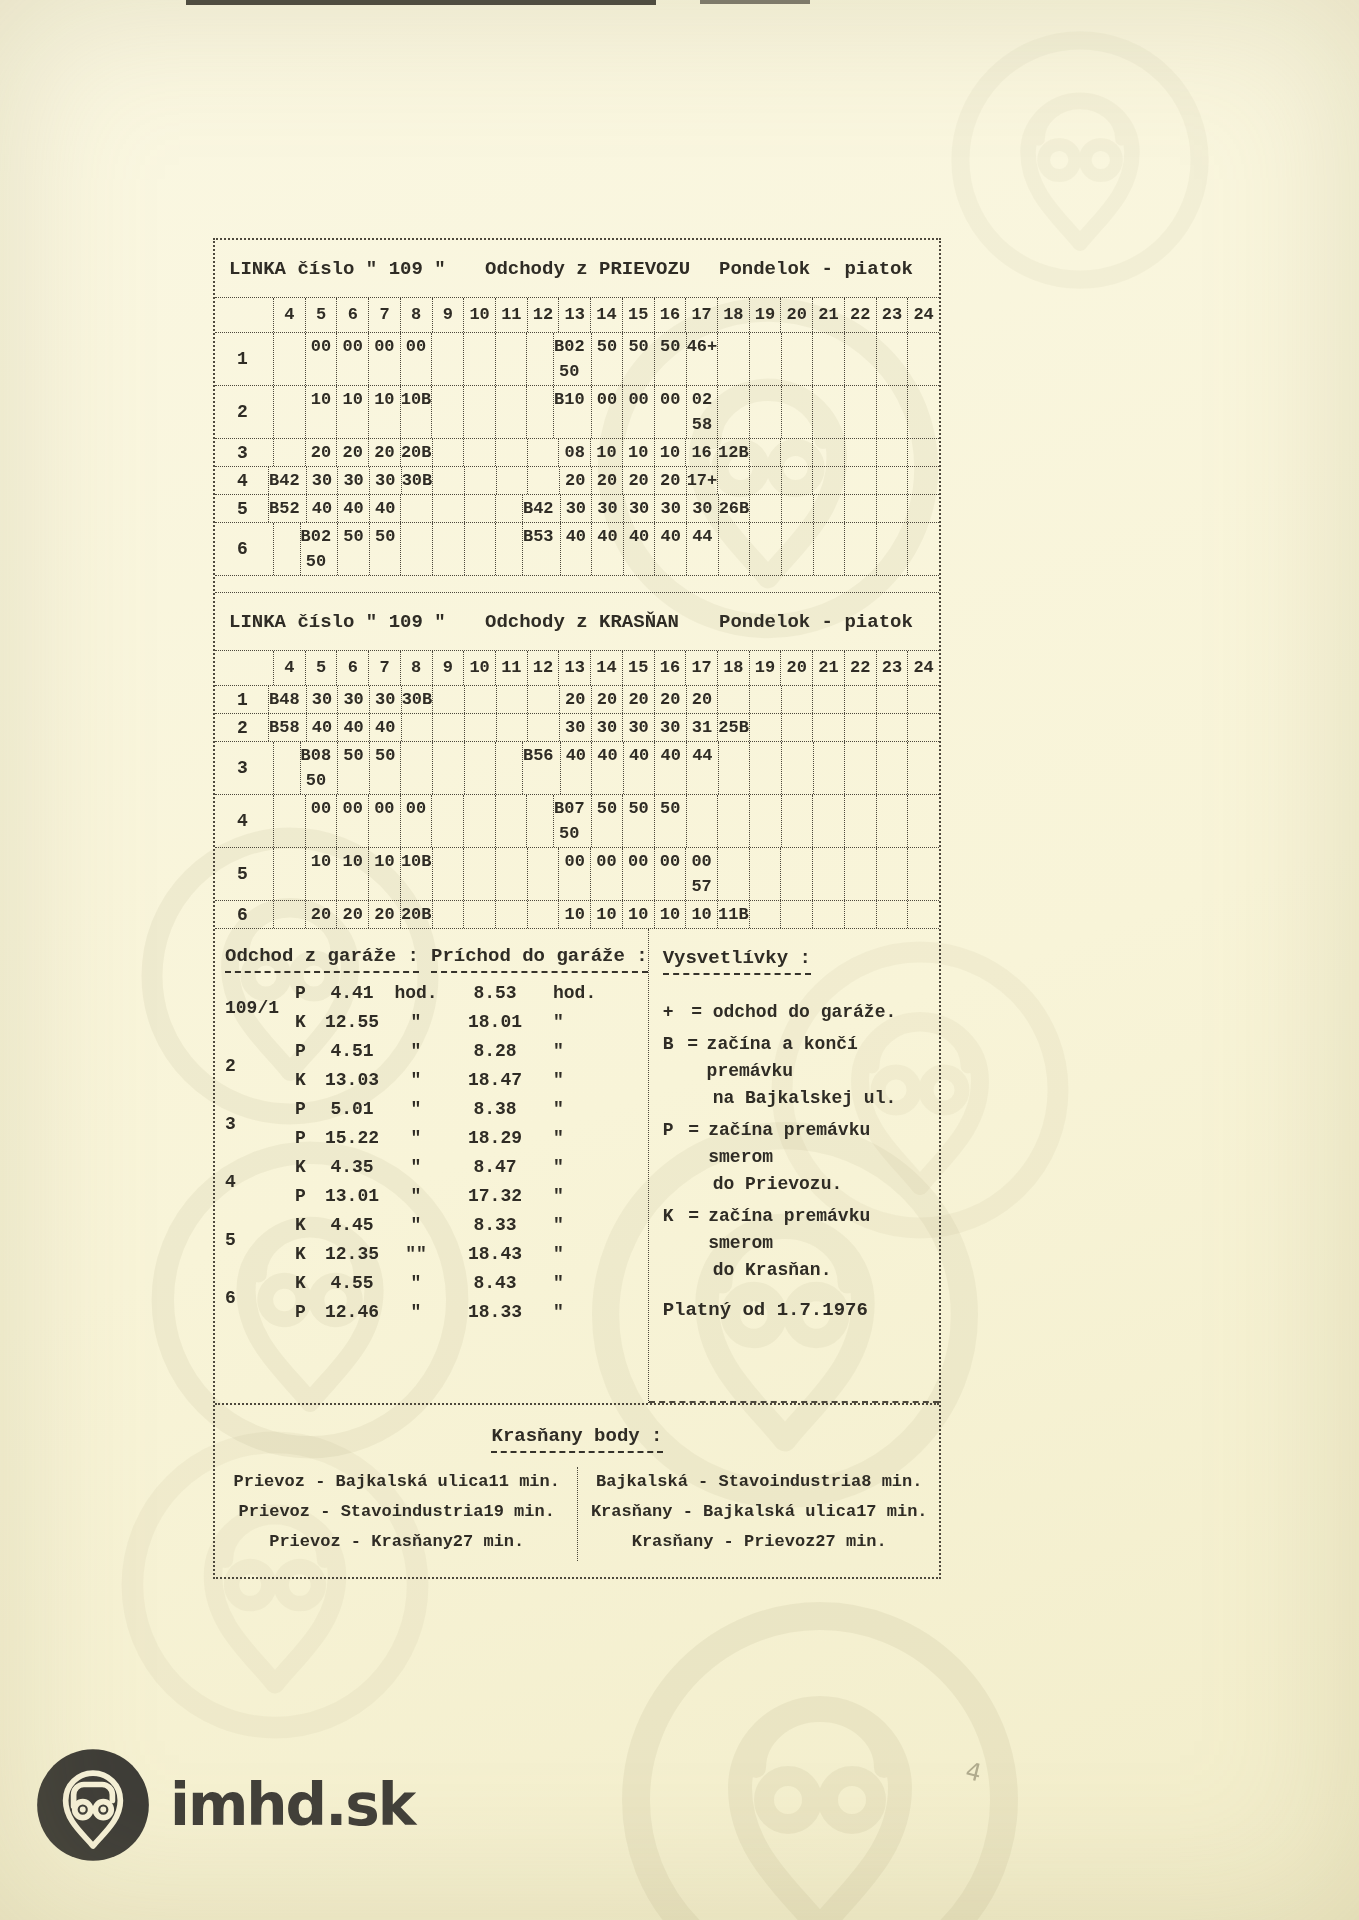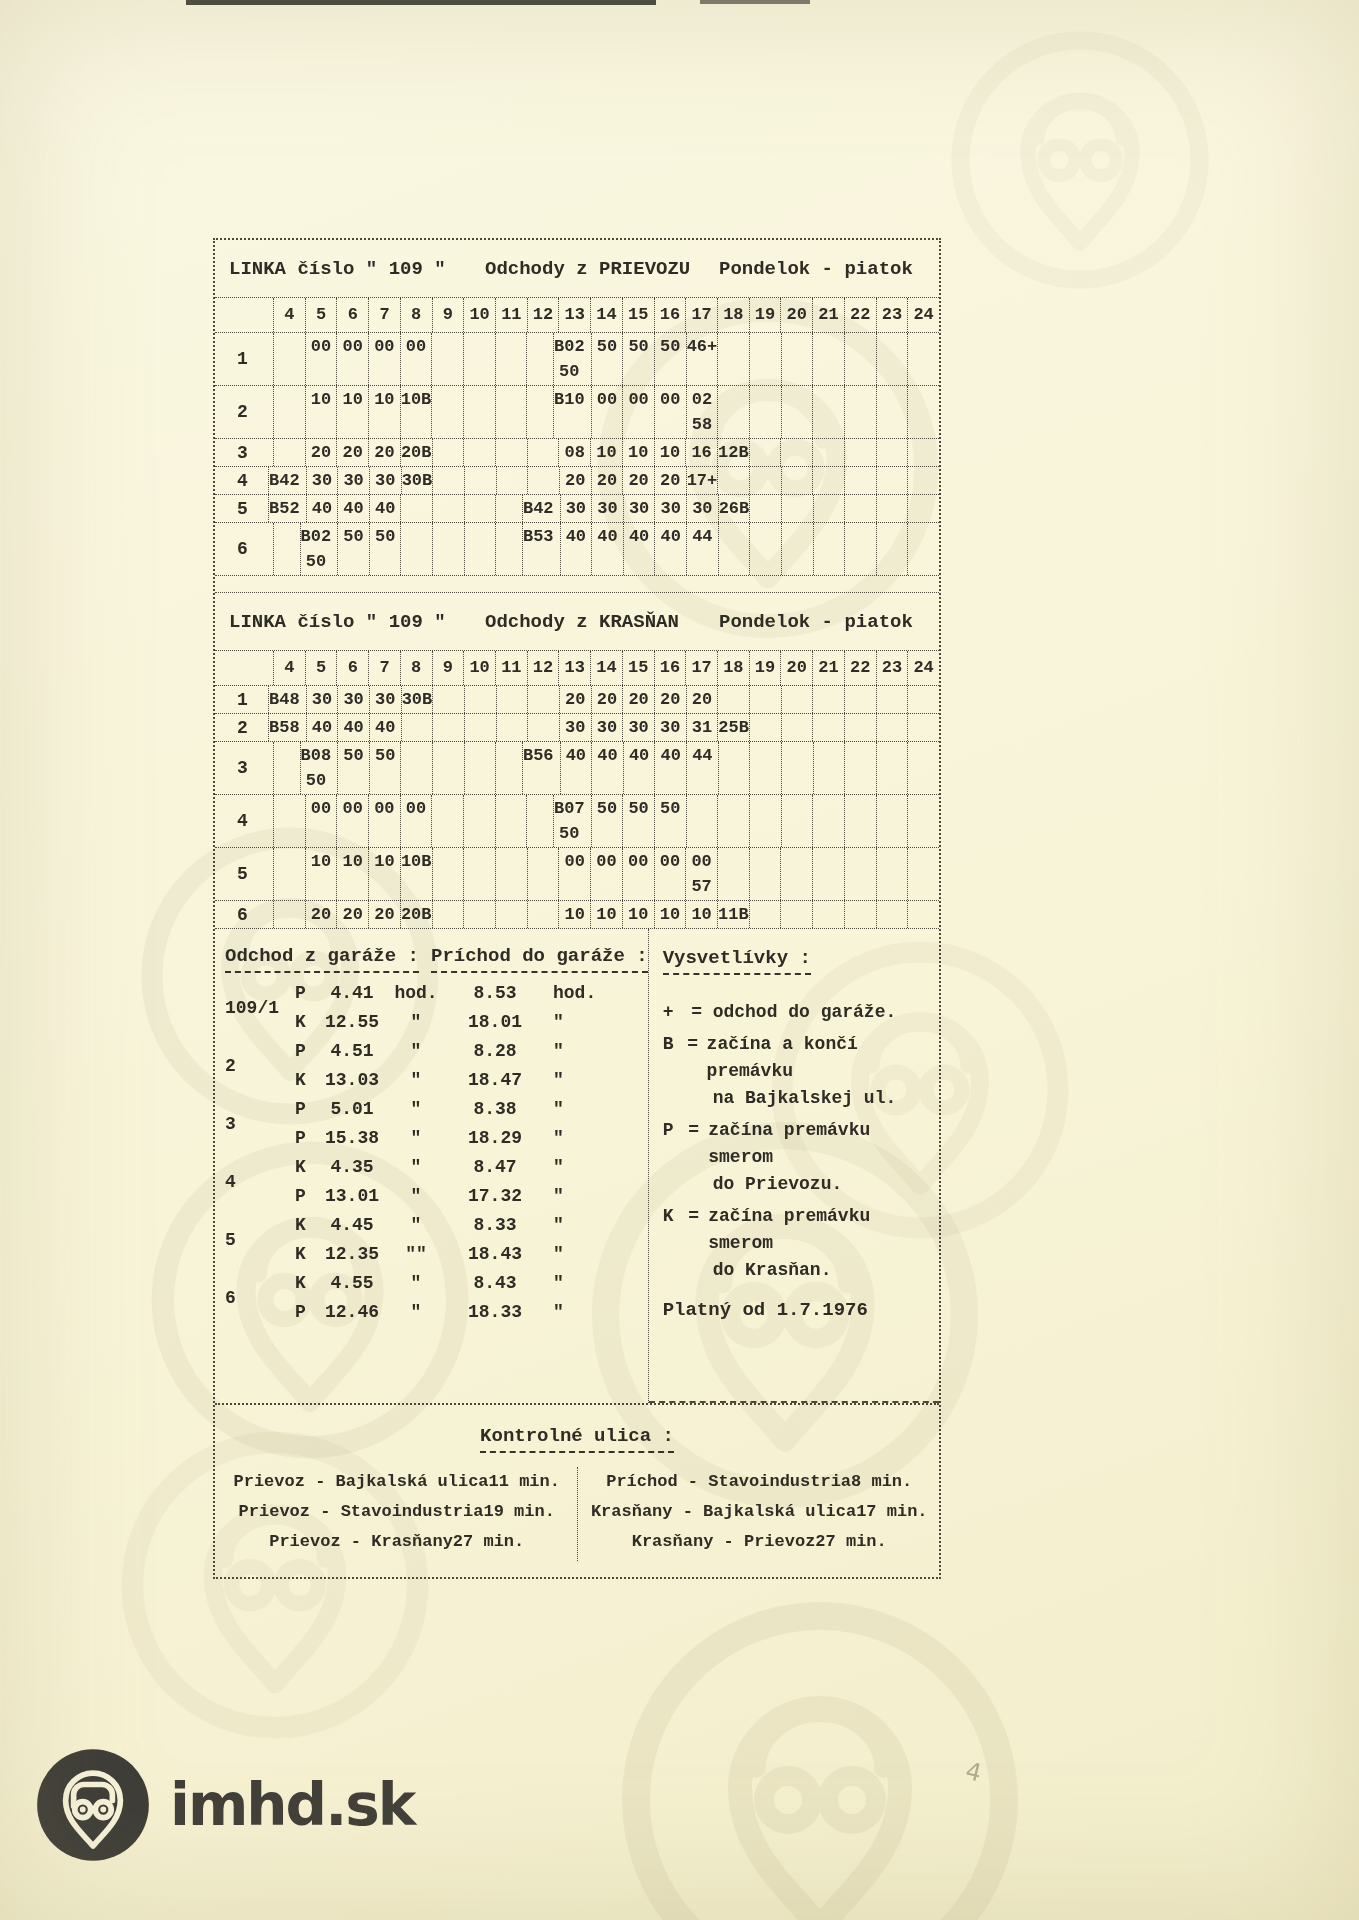--- a/index.html
+++ b/index.html
@@ -531,21 +531,21 @@
               <div class="glines">
                 <div class="gline">
                   <div class="gpre">P</div>
                   <div class="gdep">5.01</div>
                   <div class="gdu">"</div>
                   <div class="garr">8.38</div>
                   <div class="gau">"</div>
                 </div>
                 <div class="gline">
                   <div class="gpre">P</div>
-                  <div class="gdep">15.38</div>
+                  <div class="gdep">15.22</div>
                   <div class="gdu">"</div>
                   <div class="garr">18.29</div>
                   <div class="gau">"</div>
                 </div>
               </div>
             </div>
             <div class="ggroup">
               <div class="glabel">4</div>
               <div class="glines">
                 <div class="gline">
@@ -647,39 +647,39 @@
               </div>
             </div>
         </div>
         <div class="validity">
           <span>Platný od  1.7.1976</span>
         </div>
       </aside>
     </section>
 
     <section class="control">
-      <div class="c-title"><span class="dashu">Kontrolné ulica :</span></div>
+      <div class="c-title"><span class="dashu">Krasňany body :</span></div>
       <div class="c-cols">
         <div class="c-col" id="cleft">
             <div class="crow">
               <div class="croute">Prievoz - Bajkalská ulica</div>
               <div class="ctime">11 min.</div>
             </div>
             <div class="crow">
               <div class="croute">Prievoz - Stavoindustria</div>
               <div class="ctime">19 min.</div>
             </div>
             <div class="crow">
               <div class="croute">Prievoz - Krasňany</div>
               <div class="ctime">27 min.</div>
             </div>
           </div>
         <div class="c-col c-right" id="cright">
             <div class="crow">
-              <div class="croute">Príchod - Stavoindustria</div>
+              <div class="croute">Bajkalská - Stavoindustria</div>
               <div class="ctime">8 min.</div>
             </div>
             <div class="crow">
               <div class="croute">Krasňany - Bajkalská ulica</div>
               <div class="ctime">17 min.</div>
             </div>
             <div class="crow">
               <div class="croute">Krasňany - Prievoz</div>
               <div class="ctime">27 min.</div>
             </div>

